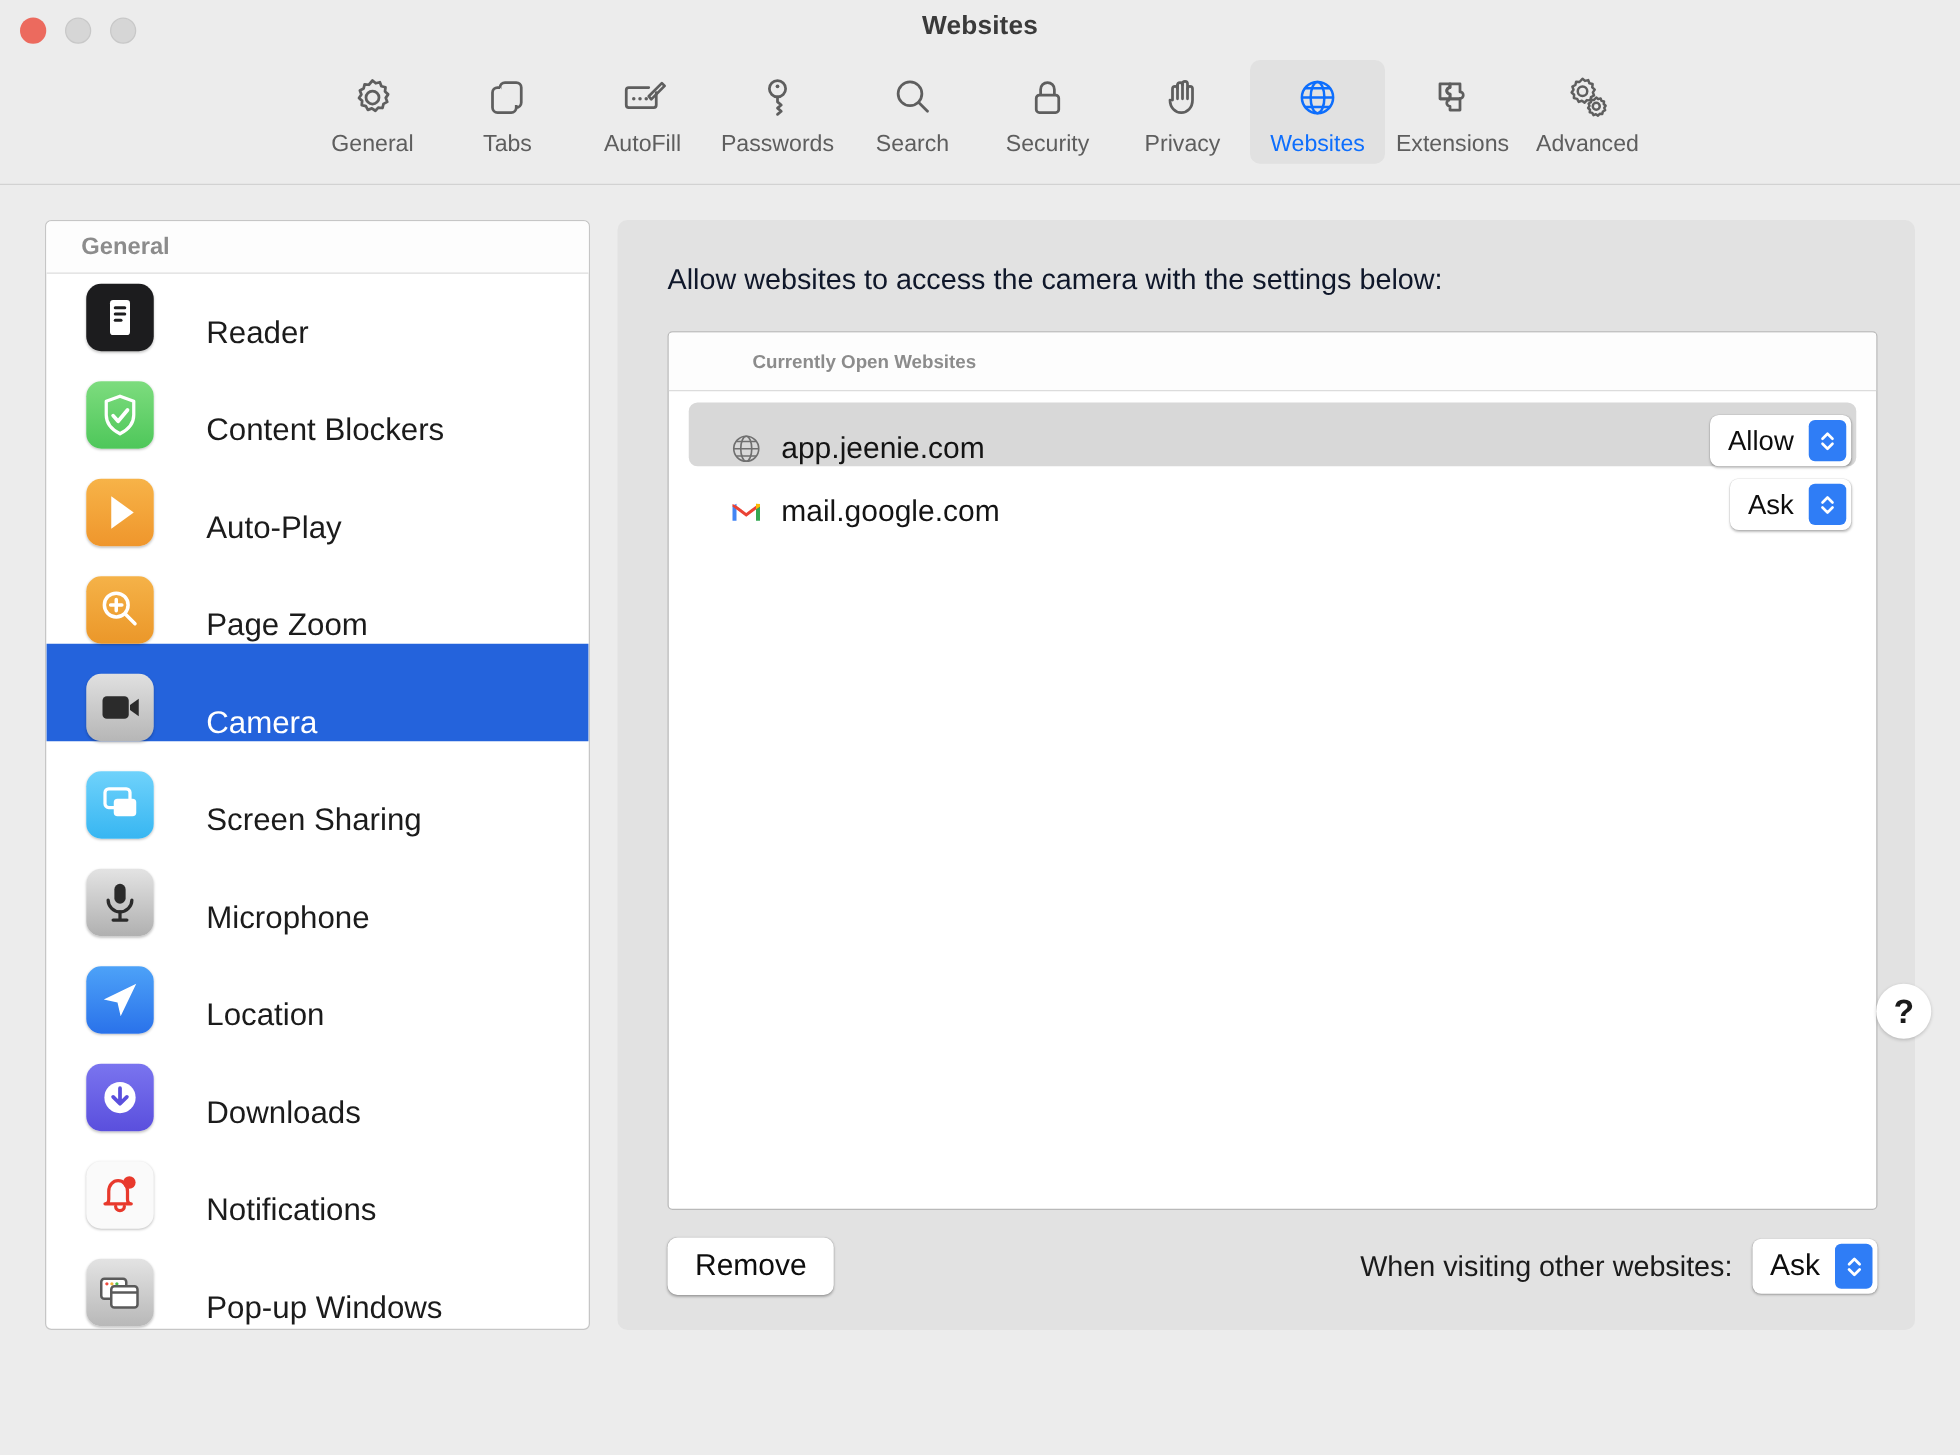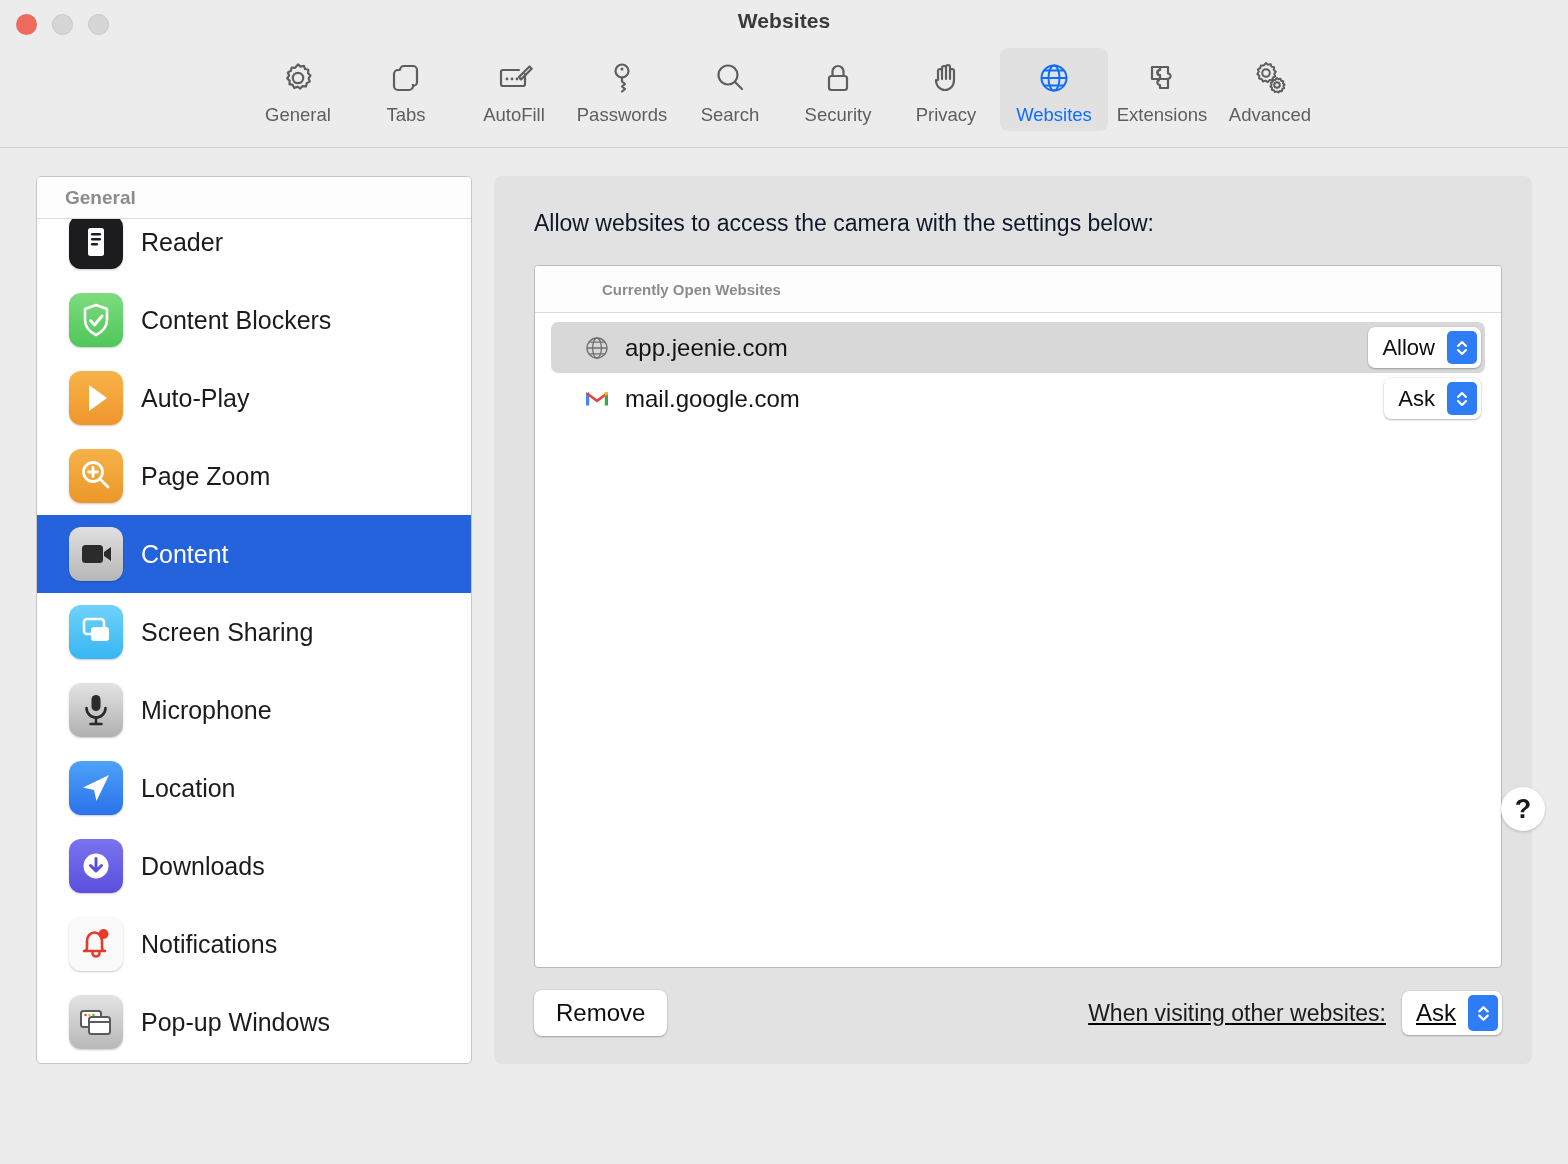--- a/index.html
+++ b/index.html
@@ -131,23 +131,23 @@
   }
   
   #sidebar-scroll {
     position: absolute;
     top: -16px;
     left: 0; right: 0;
   }
   .side-item {
     height: 78px;
     display: flex;
-    align-items: center;
+    align-items: flex-end;
     padding-left: 32px;
-    gap: 18px;
+    gap: 42px;
     cursor: default;
   }
   .side-item.selected { background: #2463dc; }
   .side-label {
     font-size: 25px;
     color: #1b1b1b;
     white-space: nowrap;
   }
   .side-item.selected .side-label { color: #ffffff; }
   .side-icon {
@@ -199,21 +199,21 @@
   }
   #list-rows {
     flex: 1 1 auto;
     padding: 9px 0 0 0;
   }
   .web-row {
     height: 51px;
     margin: 0 16px;
     border-radius: 7px;
     display: flex;
-    align-items: center;
+    align-items: flex-end;
     padding: 0 4px 0 32px;
     cursor: default;
   }
   .web-row.selected { background: #d8d8d8; }
   .web-favicon {
     width: 28px; height: 28px;
     flex: 0 0 28px;
     display: flex;
     align-items: center;
     justify-content: center;
@@ -275,21 +275,20 @@
     align-items: center;
     font-size: 24px;
     color: #0d0d0d;
     cursor: default;
   }
   #footer-right {
     margin-left: auto;
     display: flex;
     align-items: center;
     gap: 16px;
-    text-decoration: underline;
   }
   #visiting-label {
     font-size: 23px;
     color: #1b1b1b;
     white-space: nowrap;
   }
 
   
   #help-button {
     position: absolute;
@@ -483,21 +482,21 @@
             <span class="side-label">Page Zoom</span>
           </div>
 
           <div class="side-item selected">
             <span class="side-icon" style="background:linear-gradient(#e0e0e0,#b6b6b6);">
               <svg width="54" height="54" viewBox="0 0 54 54">
                 <rect x="13" y="18" width="21" height="18" rx="3.5" fill="#2b2b2b"></rect>
                 <path d="M35 25l7-5v14l-7-5z" fill="#2b2b2b"></path>
               </svg>
             </span>
-            <span class="side-label">Content</span>
+            <span class="side-label">Camera</span>
           </div>
 
           <div class="side-item">
             <span class="side-icon" style="background:linear-gradient(#6fd2fb,#37b6f2);">
               <svg width="54" height="54" viewBox="0 0 54 54" fill="none">
                 <rect x="15" y="14" width="20" height="15" rx="3" stroke="#ffffff" stroke-width="2.6"></rect>
                 <rect x="22" y="22" width="18" height="14" rx="3" fill="#ffffff"></rect>
               </svg>
             </span>
             <span class="side-label">Screen Sharing</span>

